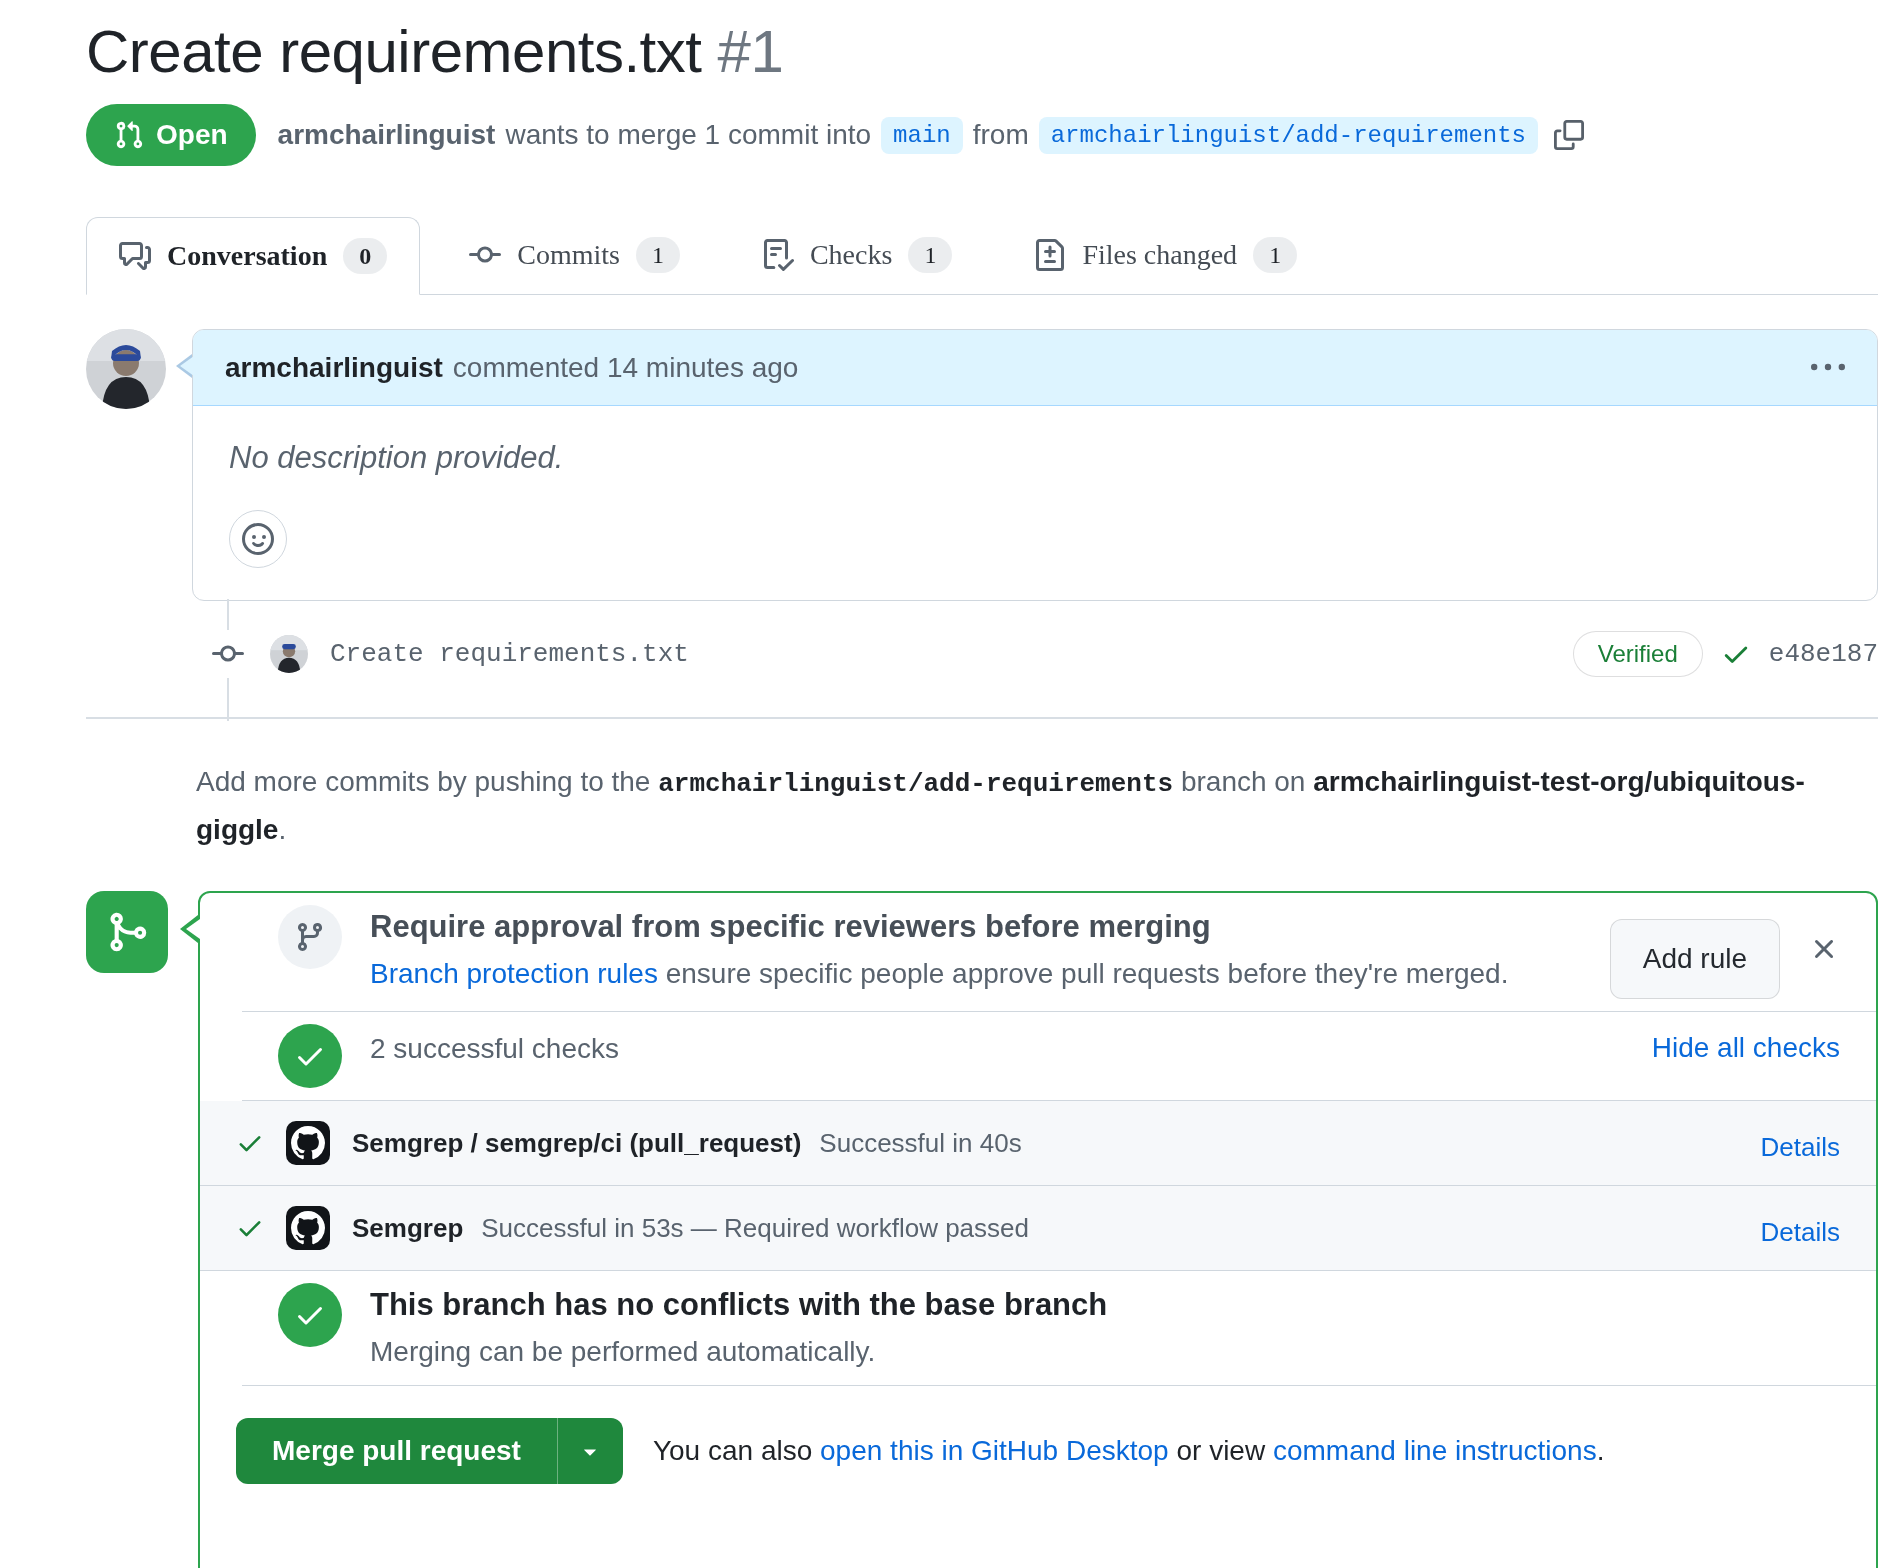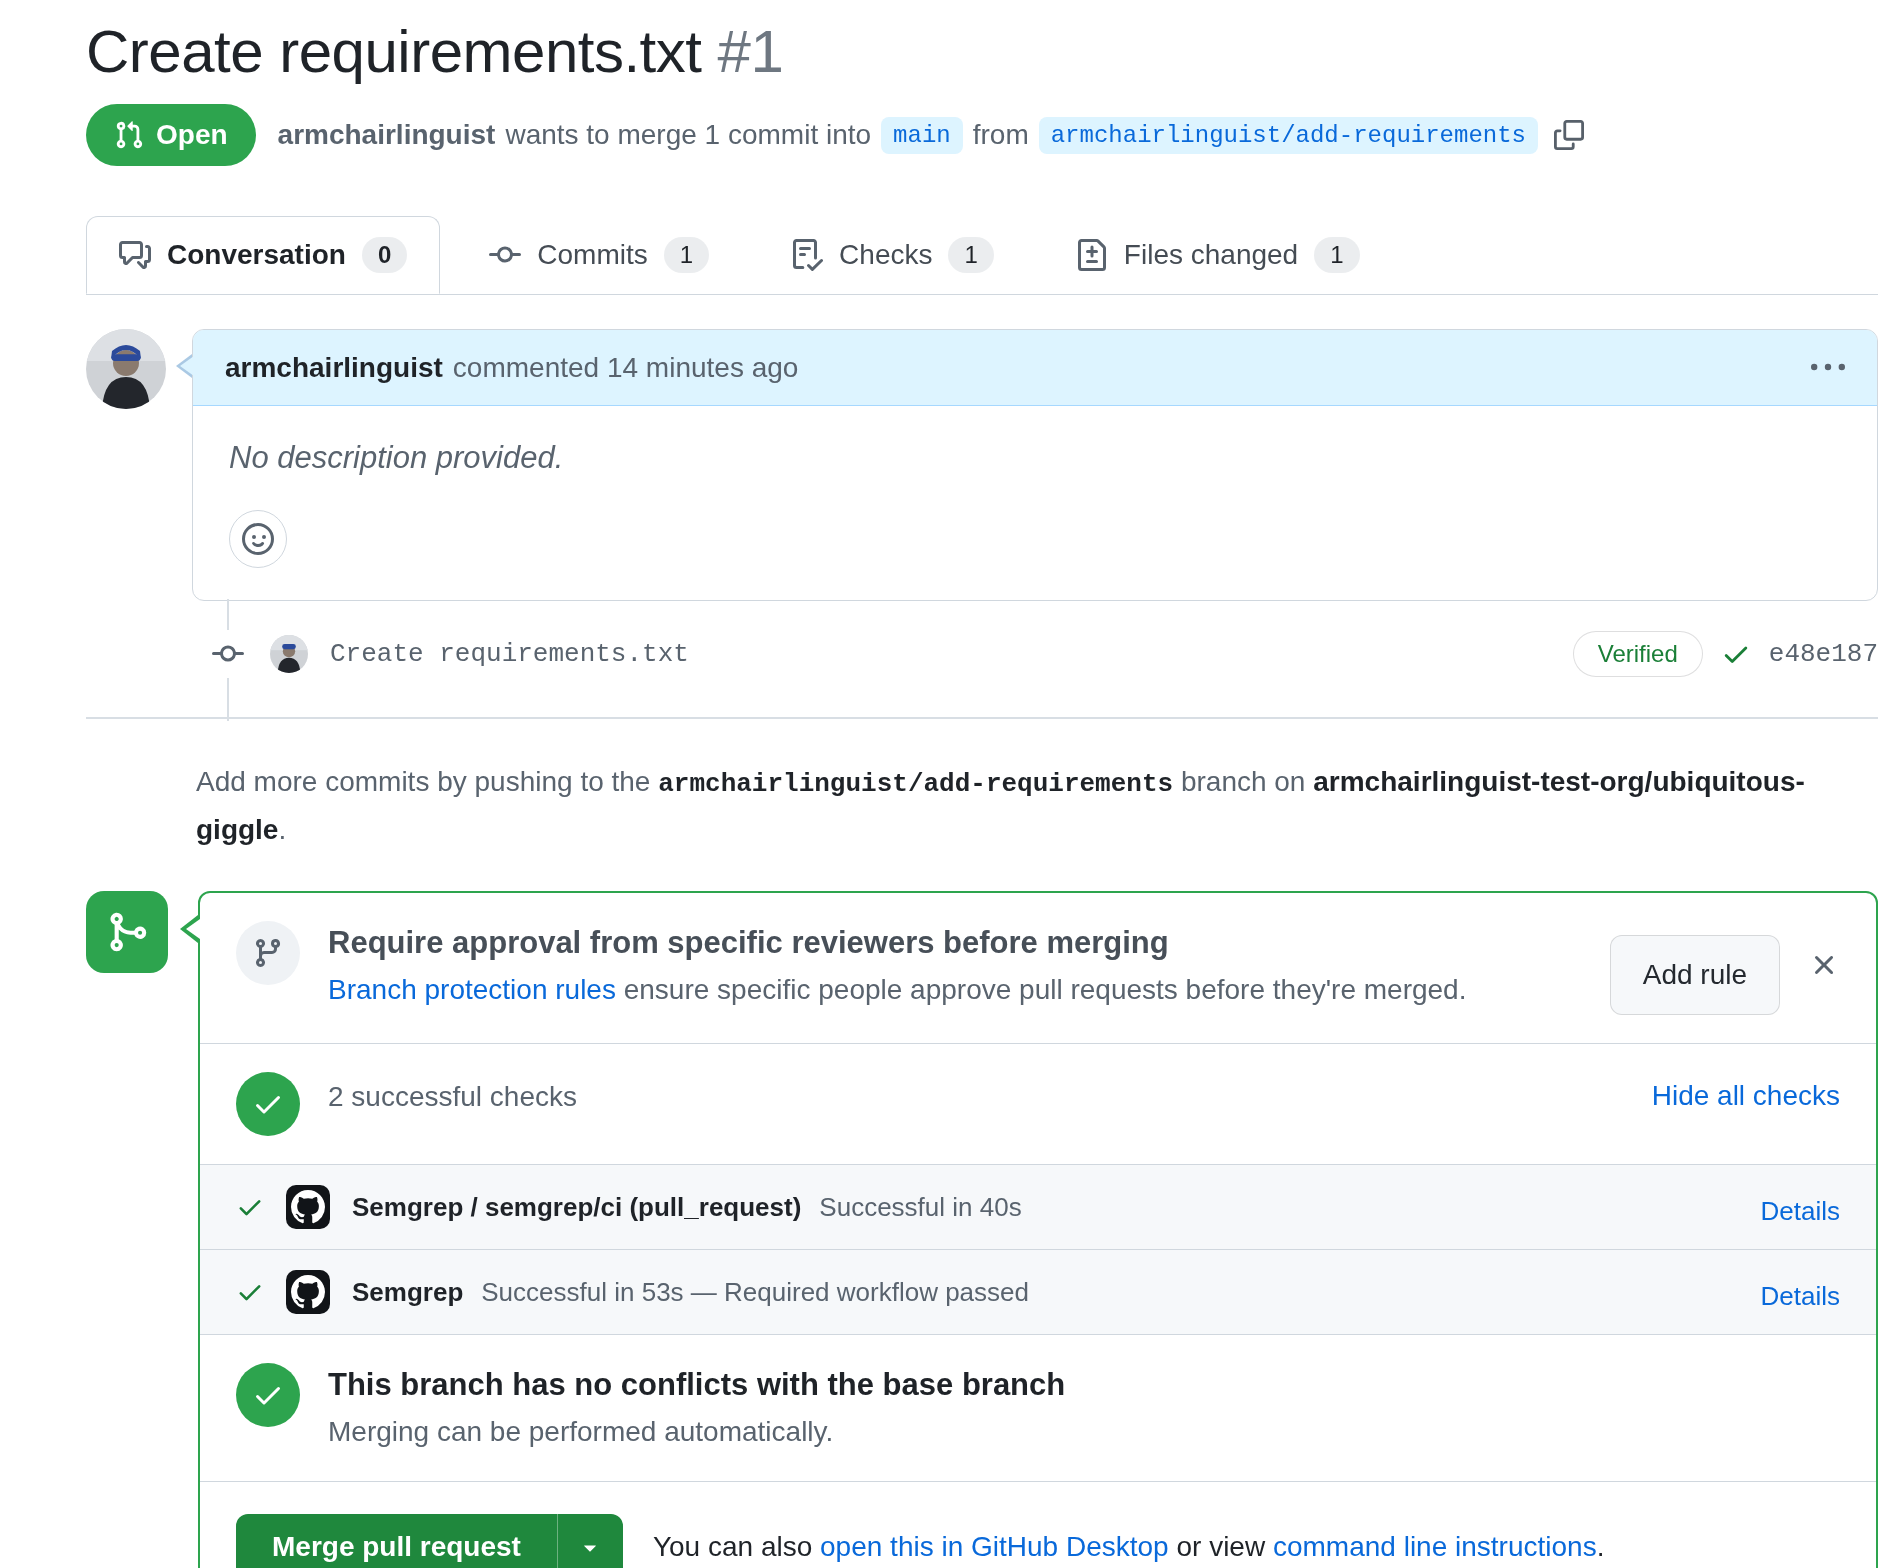--- a/index.html
+++ b/index.html
@@ -16,21 +16,21 @@
     font-size:28px; font-weight:600; height:62px; padding:0 28px; border-radius:999px; flex:none; }
   .state-badge svg { width:30px; height:30px; }
   .meta-text { margin-left:22px; display:flex; align-items:center; flex-wrap:wrap; gap:0 10px; }
   .meta-author { font-weight:700; color:#59636e; text-decoration:none; }
   .branch-label { font-family:"Liberation Mono","DejaVu Sans Mono",monospace; font-size:24px;
     color:#0969da; background:#ddf4ff; padding:5px 12px; border-radius:8px; text-decoration:none; }
   .copy-btn { background:none; border:none; cursor:pointer; color:#57606a; margin-left:6px; display:flex; }
   .copy-btn svg { width:30px; height:30px; }
 
   
-  nav.tabs { display:flex; align-items:flex-start; gap:16px; margin-top:50px; border-bottom:1px solid #d0d7de; }
+  nav.tabs { display:flex; align-items:center; gap:16px; margin-top:50px; border-bottom:1px solid #d0d7de;font-family:Liberation Serif, serif; }
   .tab { display:flex; align-items:center; gap:16px; height:78px; padding:0 32px; font-size:28px;
     color:#454c54; background:transparent; border:1px solid transparent; cursor:pointer; }
   .tab svg { width:32px; height:32px; color:#59636e; flex:none; }
   .tab .count { font-size:24px; color:#1f2328; background:rgba(175,184,193,0.25); border-radius:999px;
     padding:3px 16px; line-height:30px; }
   .tab.active { background:#fff; border:1px solid #d0d7de; border-bottom-color:#fff;
     border-radius:12px 12px 0 0; margin-bottom:-1px; color:#1f2328; font-weight:600; }
 
   
   .comment-row { display:flex; margin-top:34px; }
@@ -76,21 +76,21 @@
   
   .merge-area { display:flex; align-items:flex-start; margin-top:38px; }
   .merge-icon-square { width:82px; height:82px; border-radius:18px; background:#2da44e; color:#fff;
     display:flex; align-items:center; justify-content:center; flex:none; }
   .merge-icon-square svg { width:44px; height:44px; }
   .merge-box { flex:1; margin-left:30px; border:2px solid #2da44e; border-radius:12px; position:relative; background:#fff; min-height:760px; }
   .merge-box::before { content:""; position:absolute; left:-20px; top:22px; border:14px solid transparent;
     border-left:none; border-right:18px solid #2da44e; }
   .merge-box::after { content:""; position:absolute; left:-14px; top:26px; border:10px solid transparent;
     border-left:none; border-right:14px solid #ffffff; }
-  .mb-section { display:flex; align-items:flex-start; padding:28px 36px; border-bottom:1px solid #d0d7de; }
+  .mb-section { display:flex; align-items:flex-start; padding:12px 36px; border-bottom:1px solid #d0d7de;margin-left:42px; }
   .mb-icon-circle { width:64px; height:64px; border-radius:50%; flex:none; display:flex; align-items:center; justify-content:center; }
   .mb-icon-circle.gray { background:#eff2f5; color:#59636e; }
   .mb-icon-circle.green { background:#2da44e; color:#fff; }
   .mb-icon-circle svg { width:32px; height:32px; }
   .mb-text { margin-left:28px; flex:1; }
   .mb-heading { font-size:31px; font-weight:600; color:#474f58; line-height:44px; }
   .mb-heading.dark { color:#1f2328; font-weight:700; }
   .mb-sub { font-size:28px; color:#59636e; line-height:42px; margin-top:4px; }
   a.inline-link { color:#0969da; text-decoration:none; cursor:pointer; }
   .addrule-btn { height:80px; padding:0 32px; font-size:28px; font-weight:500; color:#24292f;

